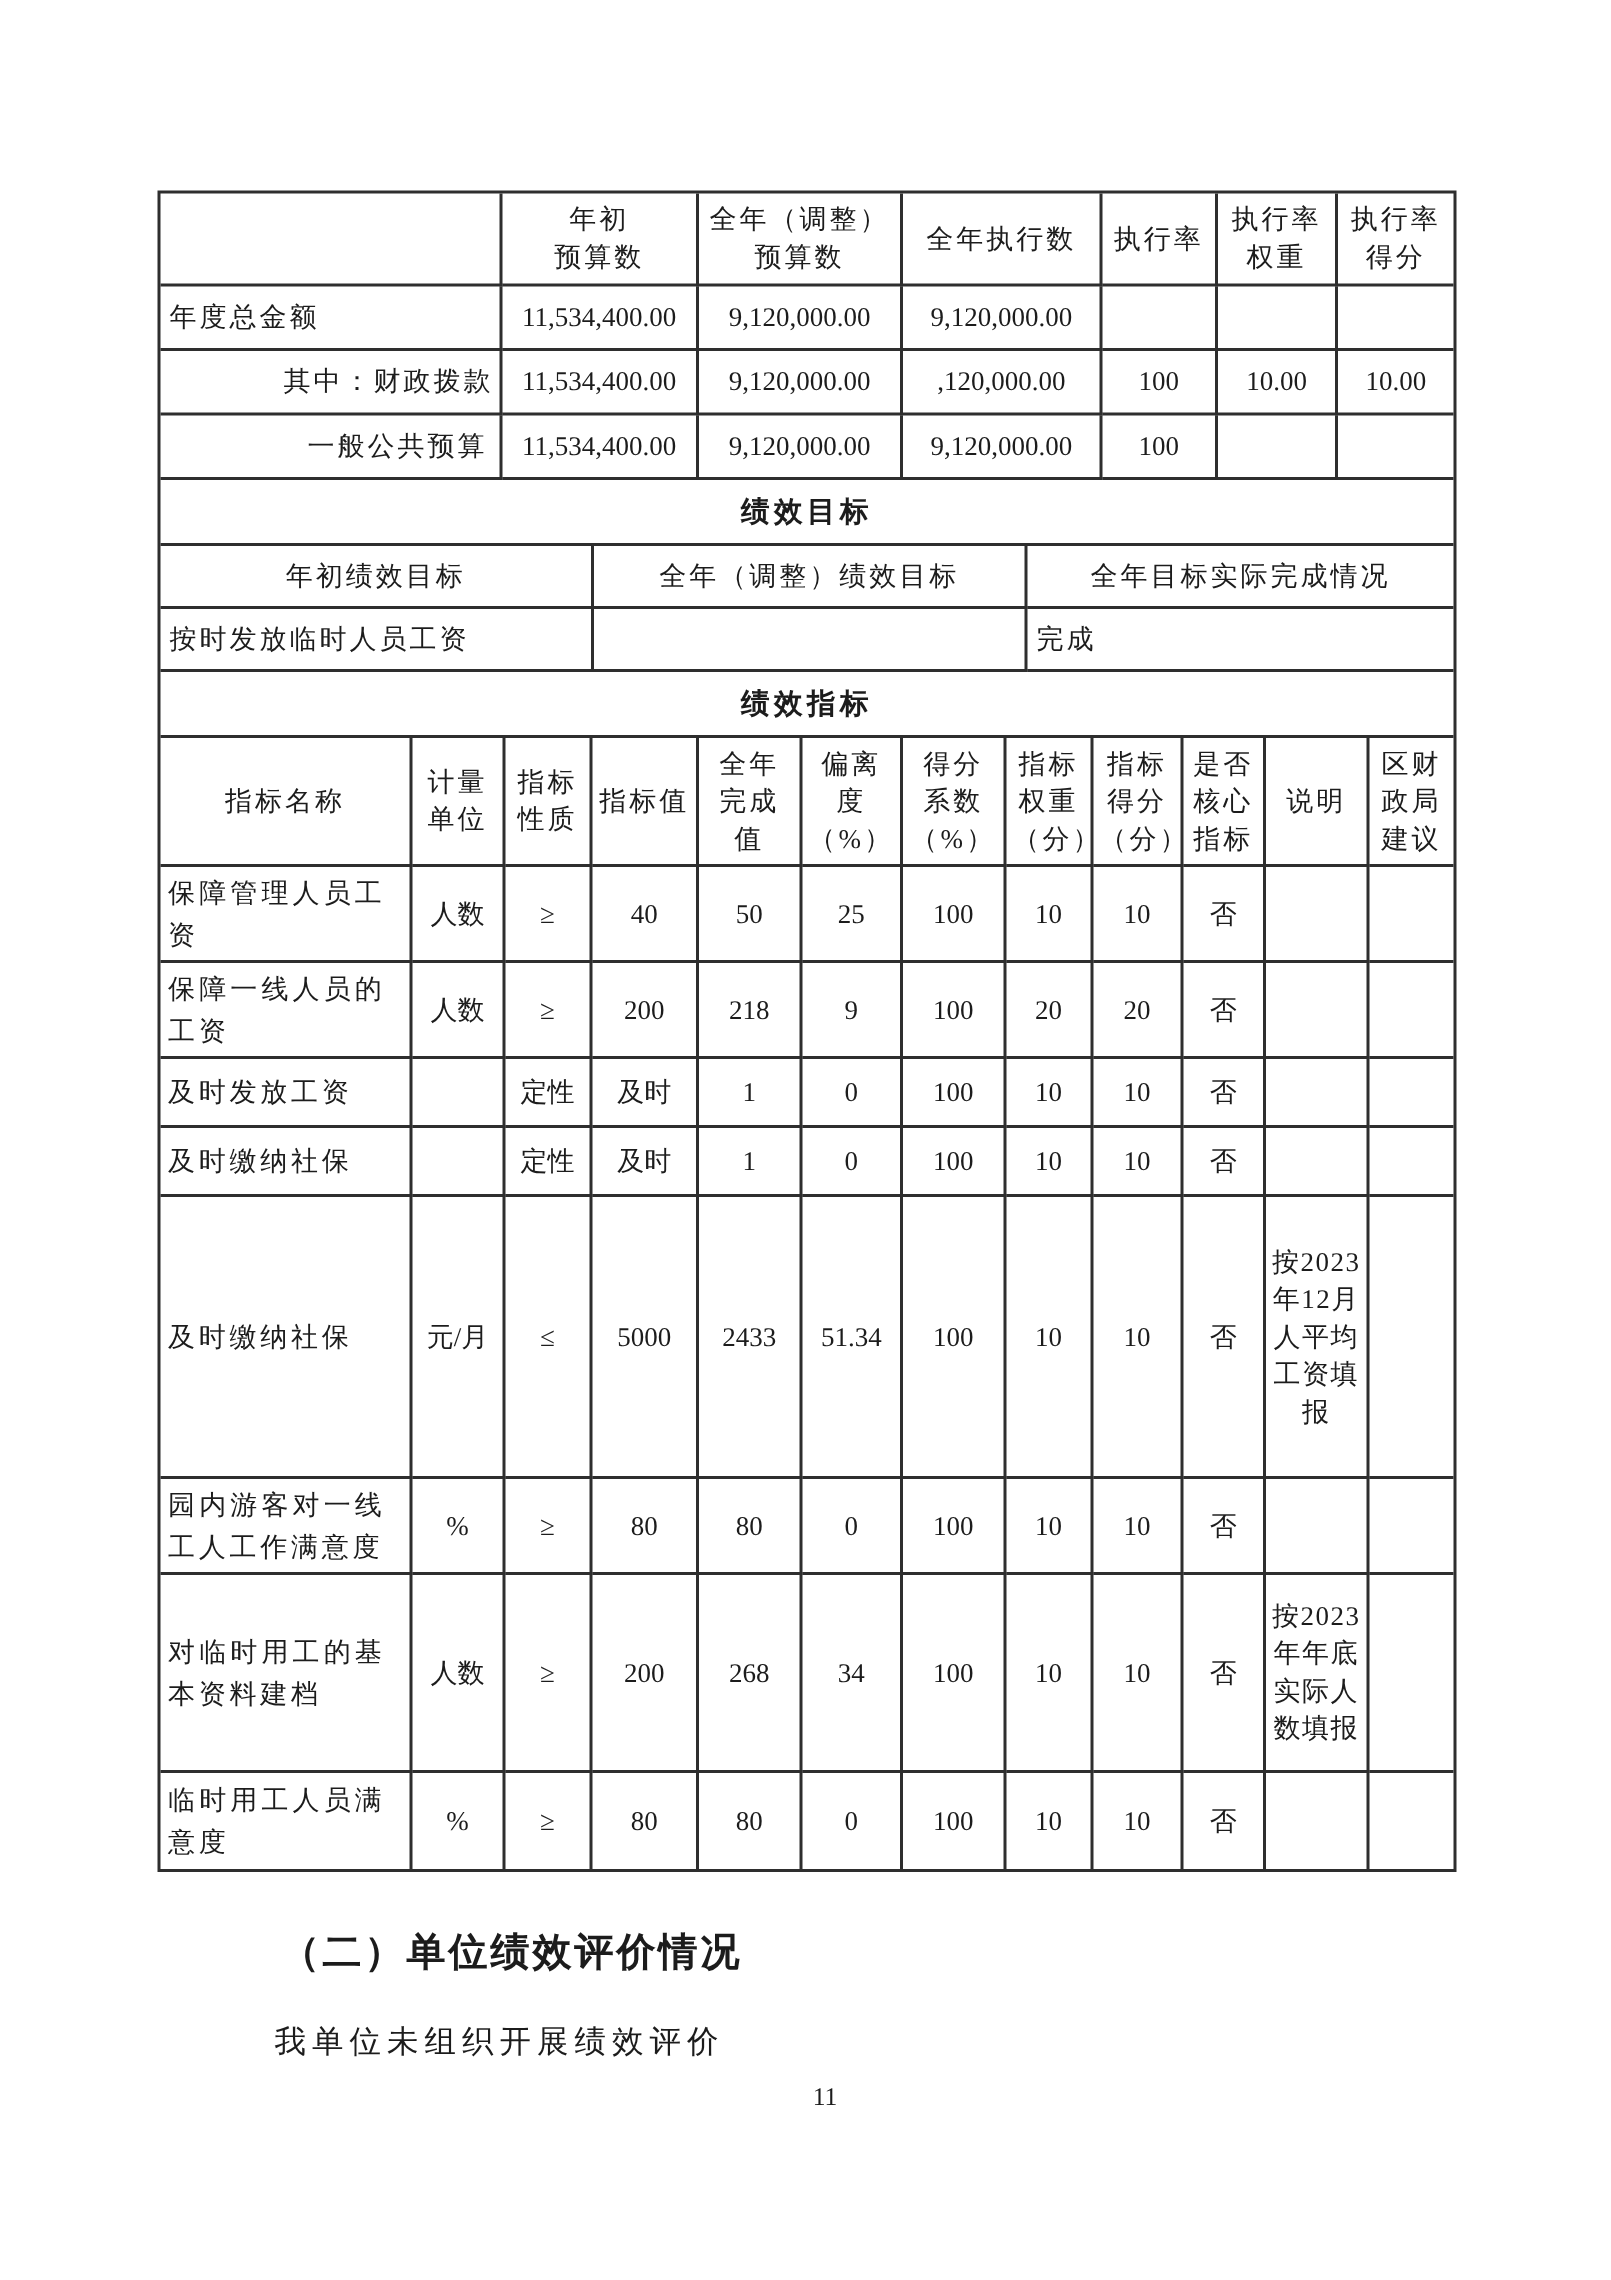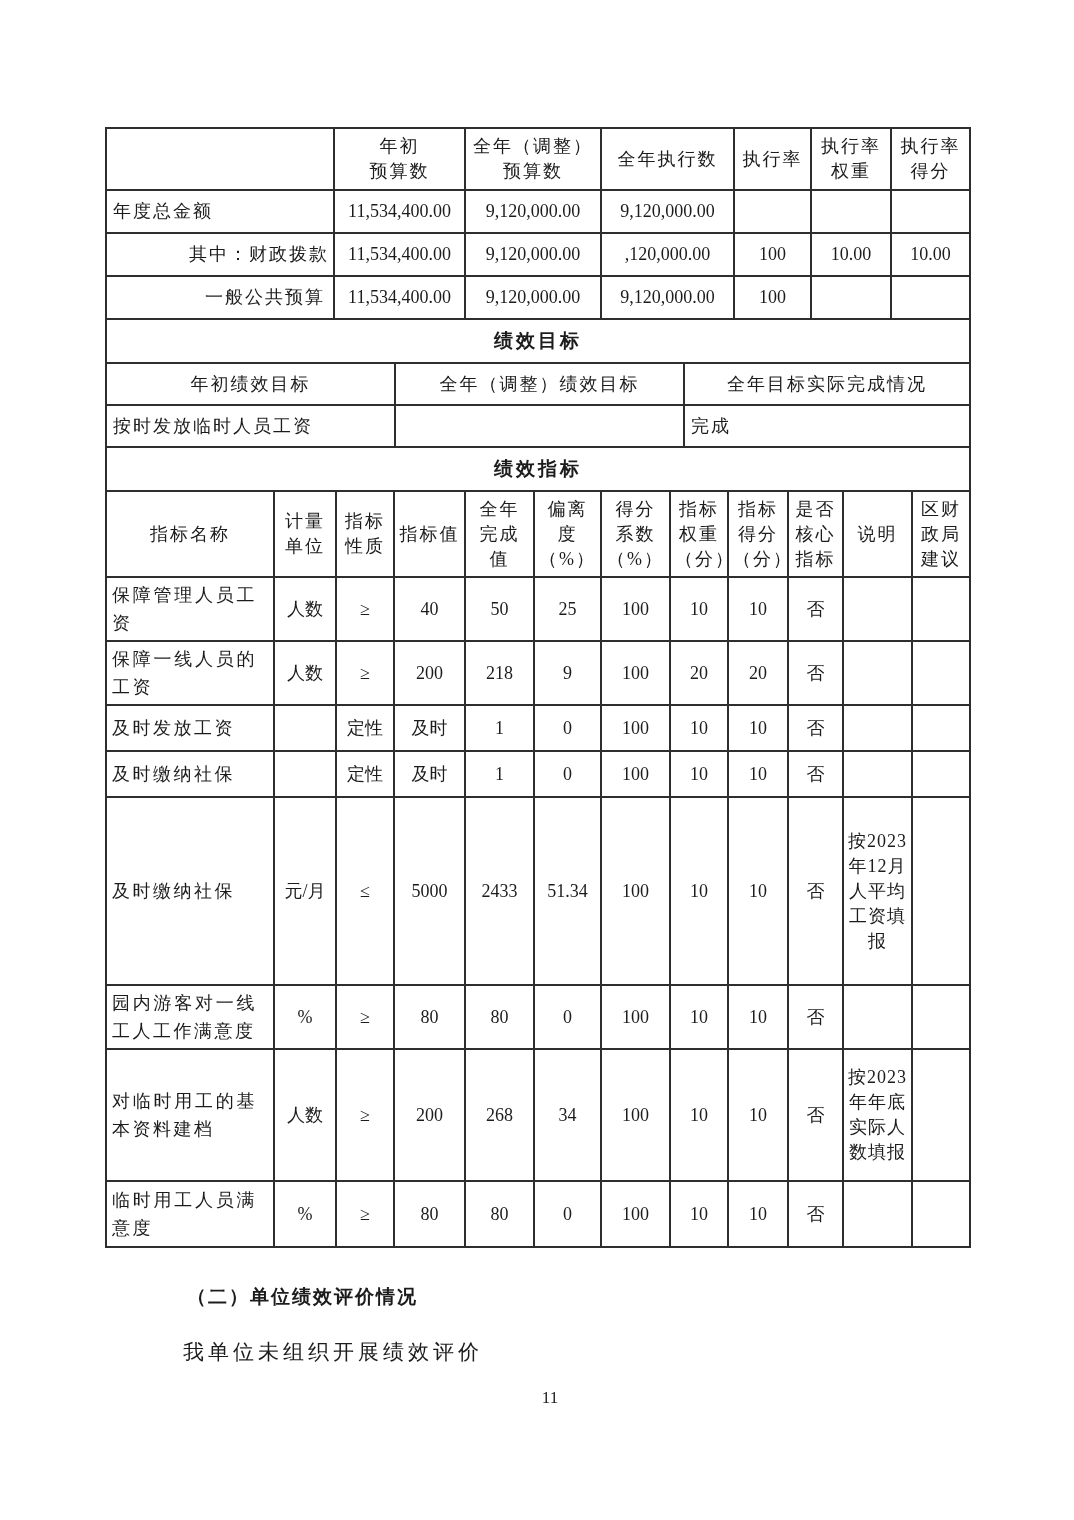--- a/index.html
+++ b/index.html
@@ -81,21 +81,21 @@
     text-align: justify;
     text-align-last: left;
     padding-left: 5px; padding-right: 16px;
     letter-spacing: 2.5px;
     line-height: 28px;
   }
   #t-ind td:nth-child(11) { letter-spacing: 1px; padding-left: 2px; padding-right: 2px; }
 
   .section-heading {
     margin: 36px 0 0 82px;
-    font-size: 19px;
+    font-size: 26px;
     font-weight: bold;
     letter-spacing: 2px;
   }
   .body-paragraph {
     margin: 28px 0 0 78px;
     font-size: 21px;
     letter-spacing: 4px;
   }
   .pagenum {
     position: absolute;

